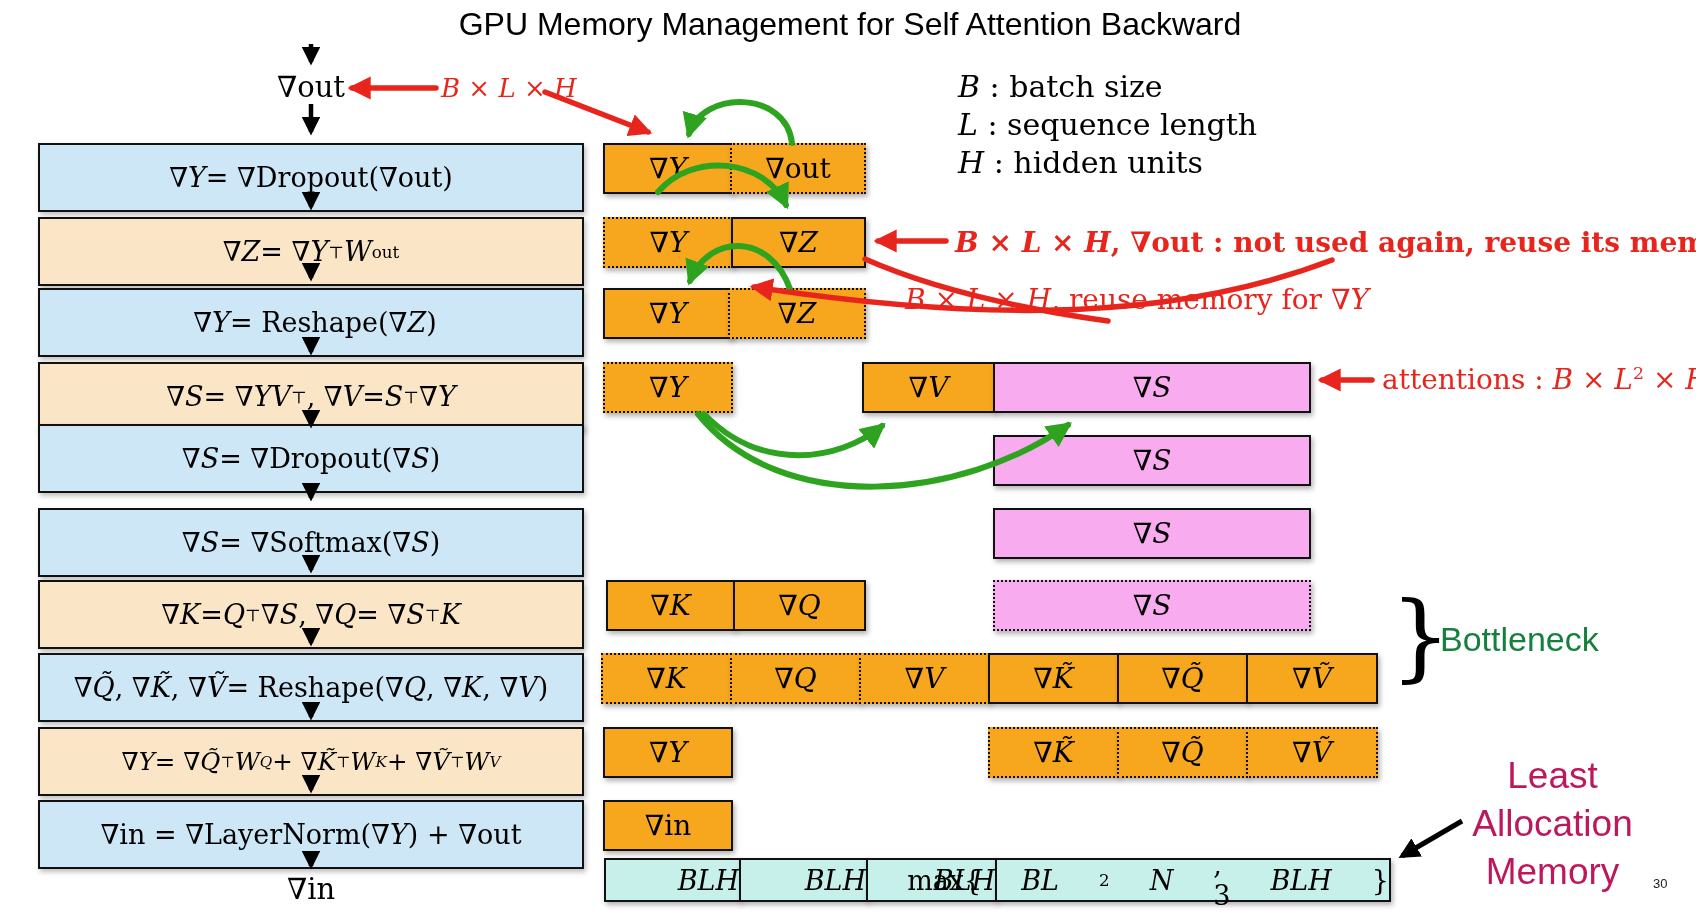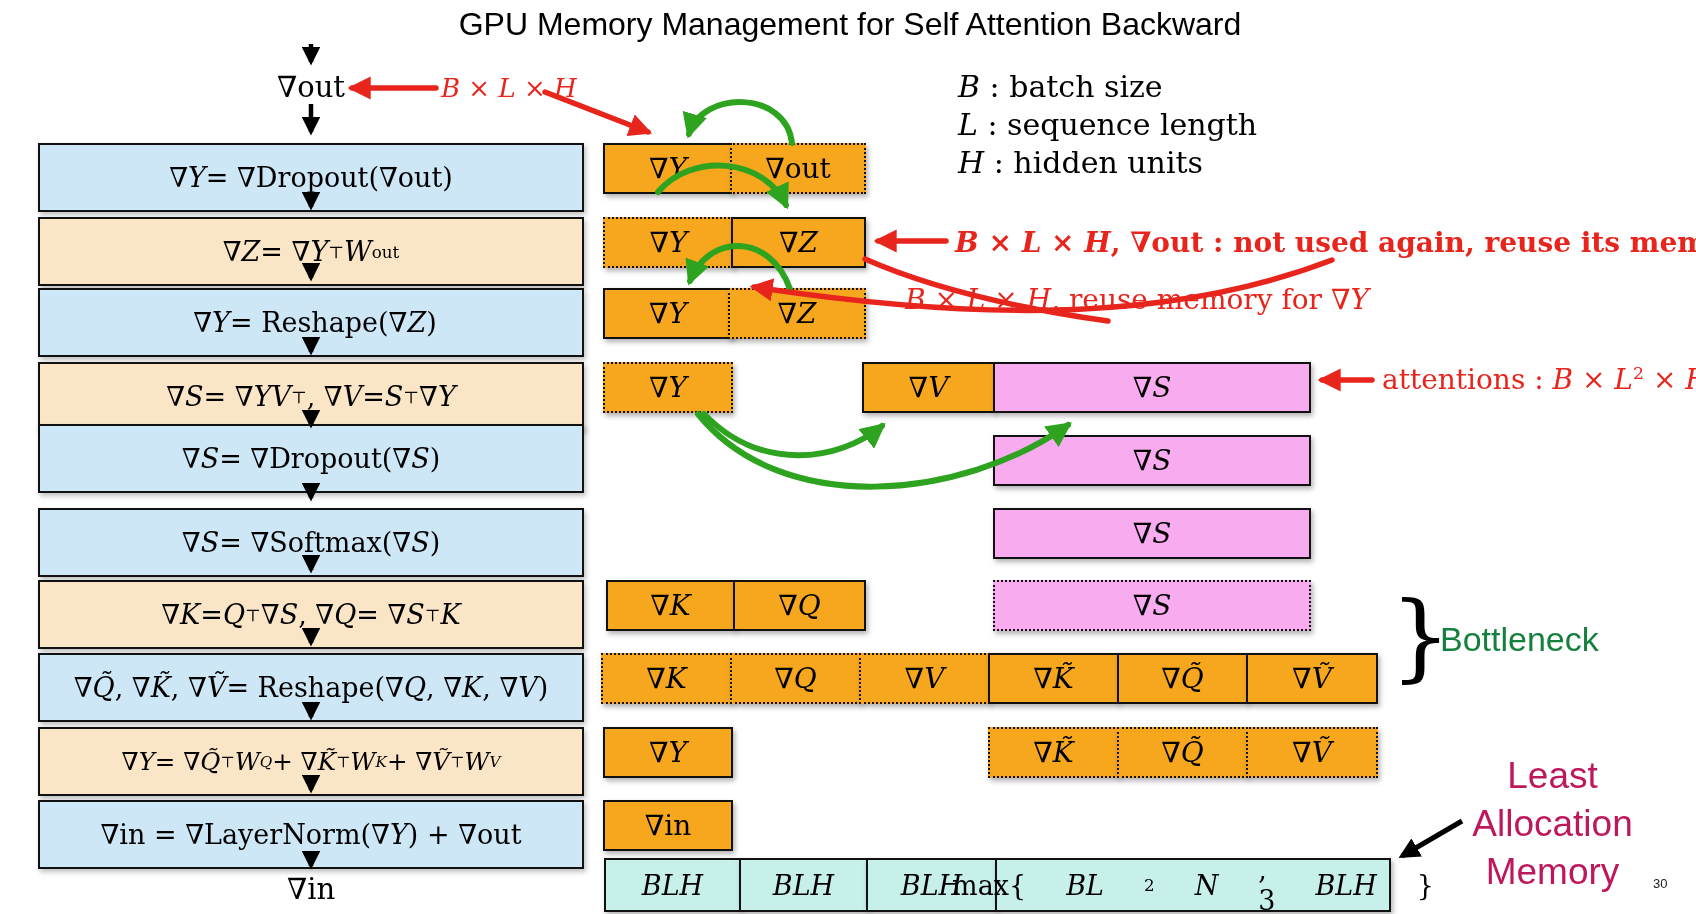--- a/index.html
+++ b/index.html
@@ -12,22 +12,22 @@
         font-size:27px;color:#000;box-shadow:2px 3px 5px rgba(0,0,0,.25);}
   .blue{background:#cde7f6;}
   .tan{background:#fae6c6;}
   .tight{font-size:24.5px;}
   .mb{position:absolute;height:51px;box-sizing:border-box;border:2.5px solid #111;
       display:flex;align-items:center;justify-content:center;font-size:28px;color:#000;
       box-shadow:2px 3px 5px rgba(0,0,0,.3);}
   .orange{background:#f7a71e;}
   .pink{background:#f8abef;}
   .dotted{border-style:dotted;}
-  .tealc{position:absolute;top:858px;height:54px;box-sizing:border-box;border:2.5px solid #111;
-      background:#c7f0ea;display:flex;align-items:center;justify-content:center;
+  .tealc{position:absolute;top:858px;height:44px;box-sizing:border-box;border:2.5px solid #111;
+      background:#c7f0ea;display:flex;align-items:center;justify-content:flex-end;
       font-size:27px;color:#000;box-shadow:2px 3px 5px rgba(0,0,0,.3);}
   sup{font-size:.62em;line-height:0;}
   sub{font-size:.62em;line-height:0;}
   .nodelbl{position:absolute;left:236px;width:150px;text-align:center;font-size:29px;color:#000;}
   .legend{position:absolute;left:958px;top:68px;font-size:30px;line-height:38px;color:#000;}
   .redtxt{position:absolute;color:#e8251d;font-size:27px;white-space:nowrap;}
   .brace{position:absolute;left:1390px;top:586px;font-family:"DejaVu Serif",serif;
          font-size:96px;line-height:100px;color:#000;font-weight:400;}
   .bottleneck{position:absolute;left:1440px;top:620px;font-family:"Liberation Sans",sans-serif;
          font-size:34px;color:#15803d;}

